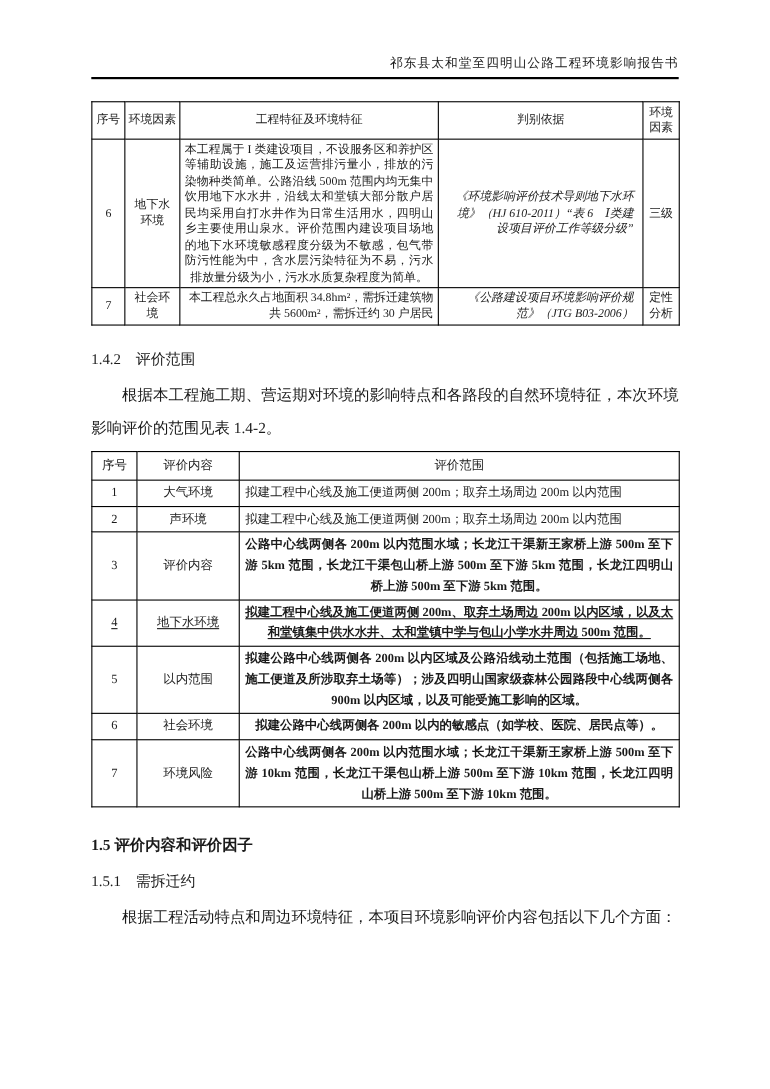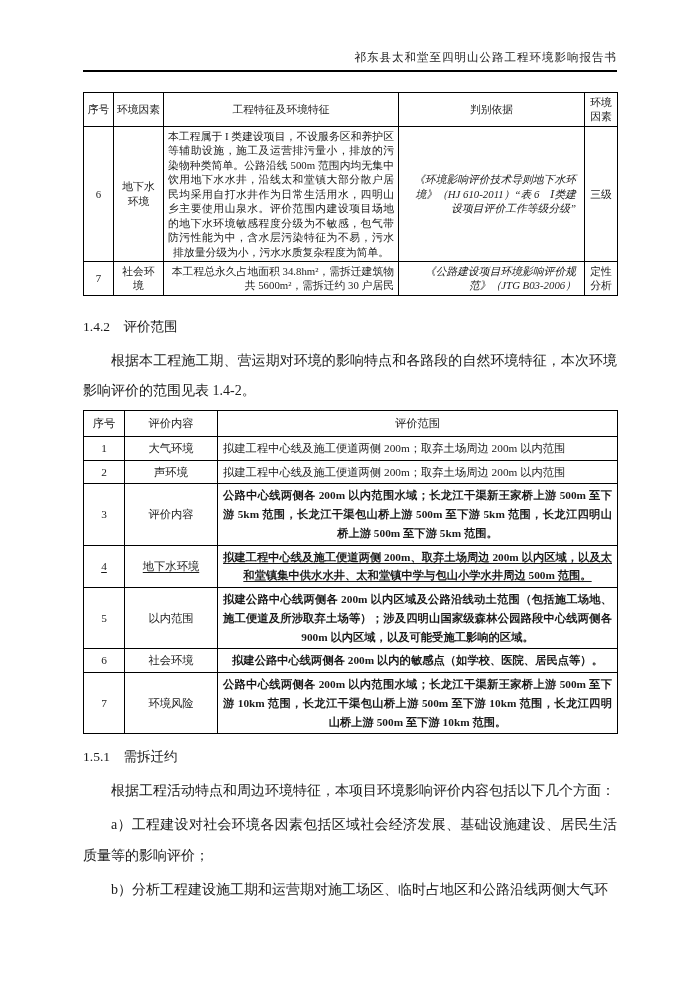--- a/index.html
+++ b/index.html
@@ -149,20 +149,17 @@
         <td class="scope">拟建公路中心线两侧各 200m 以内的敏感点（如学校、医院、居民点等）。</td>
       </tr>
       <tr>
         <td class="c-center">7</td>
         <td class="c-center">环境风险</td>
         <td class="scope">公路中心线两侧各 200m 以内范围水域；长龙江干渠新王家桥上游 500m 至下游 10km 范围，长龙江干渠包山桥上游 500m 至下游 10km 范围，长龙江四明山桥上游 500m 至下游 10km 范围。</td>
       </tr>
     </tbody>
   </table>
 
+  <div class="h-bold">1.5 评价内容和评价因子</div>
   <div class="h-sub" style="margin-top:14px;">1.5.1　需拆迁约</div>
   <p class="para">根据工程活动特点和周边环境特征，本项目环境影响评价内容包括以下几个方面：</p>
-  <div class="items">
-    <p class="para">a）工程建设对社会环境各因素包括区域社会经济发展、基础设施建设、居民生活质量等的影响评价；</p>
-    <p class="para">b）分析工程建设施工期和运营期对施工场区、临时占地区和公路沿线两侧大气环</p>
-  </div>
 
 </div>
 
 </body></html>

